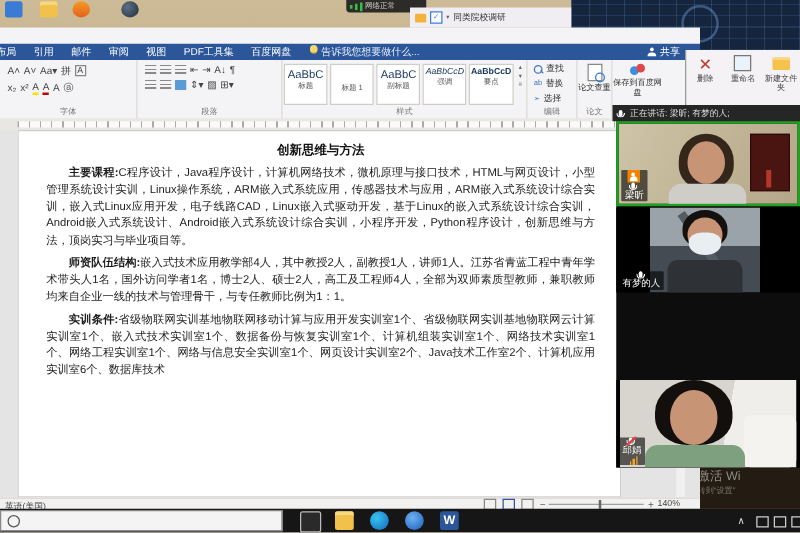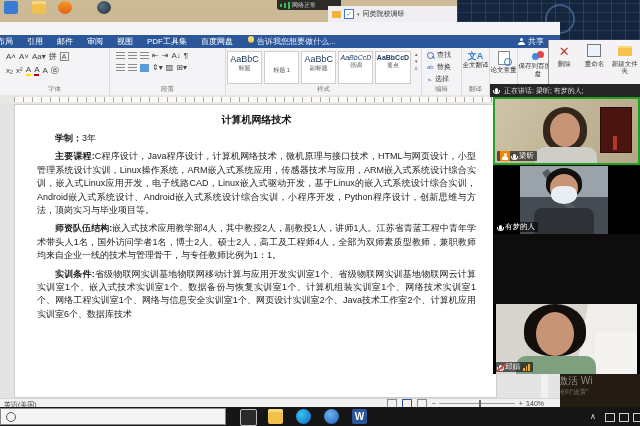--- a/index.html
+++ b/index.html
@@ -79,21 +79,21 @@
   #zval{font-size:7px;color:#444;}
   
   #banner{left:490px;top:84px;width:150px;height:13px;background:#262626;color:#ddd;font-size:7px;display:flex;align-items:center;gap:3px;padding:0 4px;box-sizing:border-box;white-space:nowrap;overflow:hidden;}
   .mic{display:inline-block;width:3px;height:5px;background:#fff;border-radius:2px;position:relative;margin:0 3px 0 1px;flex:none;}
   .mic::after{content:"";position:absolute;left:-2px;top:2px;width:5px;height:3px;border:1px solid #fff;border-top:none;border-radius:0 0 4px 4px;}
   .mic.muted::before{content:"";position:absolute;left:-3px;top:2px;width:10px;height:1.5px;background:#e04040;transform:rotate(-40deg);z-index:2;}
   
   #vpanel{left:493px;top:97px;width:147px;height:277px;background:#0d0d0d;}
   .tile{position:absolute;left:0;width:147px;height:68px;overflow:hidden;background:#000;}
   .tile .inner{position:absolute;top:0;height:100%;}
-  .namelab{position:absolute;left:2px;bottom:2px;background:rgba(0,0,0,.6);color:#fff;font-size:7.5px;line-height:10px;padding:0 3px;display:flex;align-items:center;border-radius:1px;}
+  .namelab{position:absolute;left:2px;bottom:2px;background:rgba(0,0,0,.6);color:#fff;font-size:7.5px;line-height:10px;padding:0 3px;display:flex;align-items:center;border-radius:1px;flex-direction:column;}
   .badge{width:10px;height:10px;background:#f08300;margin-right:2px;position:relative;flex:none;}
   .badge::before{content:"";position:absolute;left:3.5px;top:1.5px;width:3px;height:3px;border-radius:50%;background:#fff;}
   .badge::after{content:"";position:absolute;left:2px;top:5px;width:6px;height:3.5px;border-radius:3px 3px 0 0;background:#fff;}
   .sig{display:flex;align-items:flex-end;gap:1px;margin-left:3px;}
   .sig span{display:inline-block;width:1.5px;background:#f5a623;}
   .hair{position:absolute;border-radius:50% 50% 42% 42%;background:#1d1713;}
   .face{position:absolute;border-radius:50%;background:#c79476;}
   #t1{top:0;background:linear-gradient(120deg,#cfc4a8,#b4a687);border:2px solid #21a121;box-sizing:border-box;}
   #t1 .hang{position:absolute;left:105px;top:8px;width:30px;height:44px;background:#4a1410;border:1px solid #2c0b08;}
   #t1 .hang i{position:absolute;left:12px;top:28px;width:4px;height:14px;background:#b5372a;}
@@ -244,48 +244,40 @@
             <span>替换</span>
           </div>
         <div class="edit-row">
             <span style="color:#4472c4;font-size:6px;">➣</span>
             <span>选择</span>
           </div>
         <div class="rglabel">编辑</div>
       </div>
       <div class="rgroup" style="width:28px;">
         <div class="bigbtn">
-          <span class="tr-ic">文A</span><br>
-          <span>全文翻译</span>
-        </div>
-        <div class="rglabel">翻译</div>
-      </div>
-      <div class="rgroup" style="width:28px;">
-        <div class="bigbtn">
           <span class="doc-ic"></span><br>
           <span>论文查重</span>
         </div>
         <div class="rglabel">论文</div>
       </div>
       <div class="rgroup" style="width:40px;border-right:none;">
         <div class="bigbtn">
           <span class="bd-ic"></span><br>
           <span>保存到百度网盘</span>
         </div>
       </div>
     </div>
 
     <div id="wruler">
         <div class="rticks"></div>
       </div>
 
     <div id="wdoc">
       <div id="page">
-        <div id="doc-title">计算机网络技术</div>
-        <p><b>学制：</b><span>3年</span></p>
+        <div id="doc-title">创新思维与方法</div>
         <p><b>主要课程:</b><span>C程序设计，Java程序设计，计算机网络技术，微机原理与接口技术，HTML与网页设计，小型管理系统设计实训，Linux操作系统，ARM嵌入式系统应用，传感器技术与应用，ARM嵌入式系统设计综合实训，嵌入式Linux应用开发，电子线路CAD，Linux嵌入式驱动开发，基于Linux的嵌入式系统设计综合实训，Android嵌入式系统设计、Android嵌入式系统设计综合实训，小程序开发，Python程序设计，创新思维与方法，顶岗实习与毕业项目等。</span></p>
         <p><b>师资队伍结构:</b><span>嵌入式技术应用教学部4人，其中教授2人，副教授1人，讲师1人。江苏省青蓝工程中青年学术带头人1名，国外访问学者1名，博士2人、硕士2人，高工及工程师4人，全部为双师素质型教师，兼职教师均来自企业一线的技术与管理骨干，与专任教师比例为1：1。</span></p>
         <p><b>实训条件:</b><span>省级物联网实训基地物联网移动计算与应用开发实训室1个、省级物联网实训基地物联网云计算实训室1个、嵌入式技术实训室1个、数据备份与恢复实训室1个、计算机组装实训室1个、网络技术实训室1个、网络工程实训室1个、网络与信息安全实训室1个、网页设计实训室2个、Java技术工作室2个、计算机应用实训室6个、数据库技术</span></p>
       </div>
 
     </div>
     <div id="vsb">
         <div class="thumb"></div>
       </div>
 

